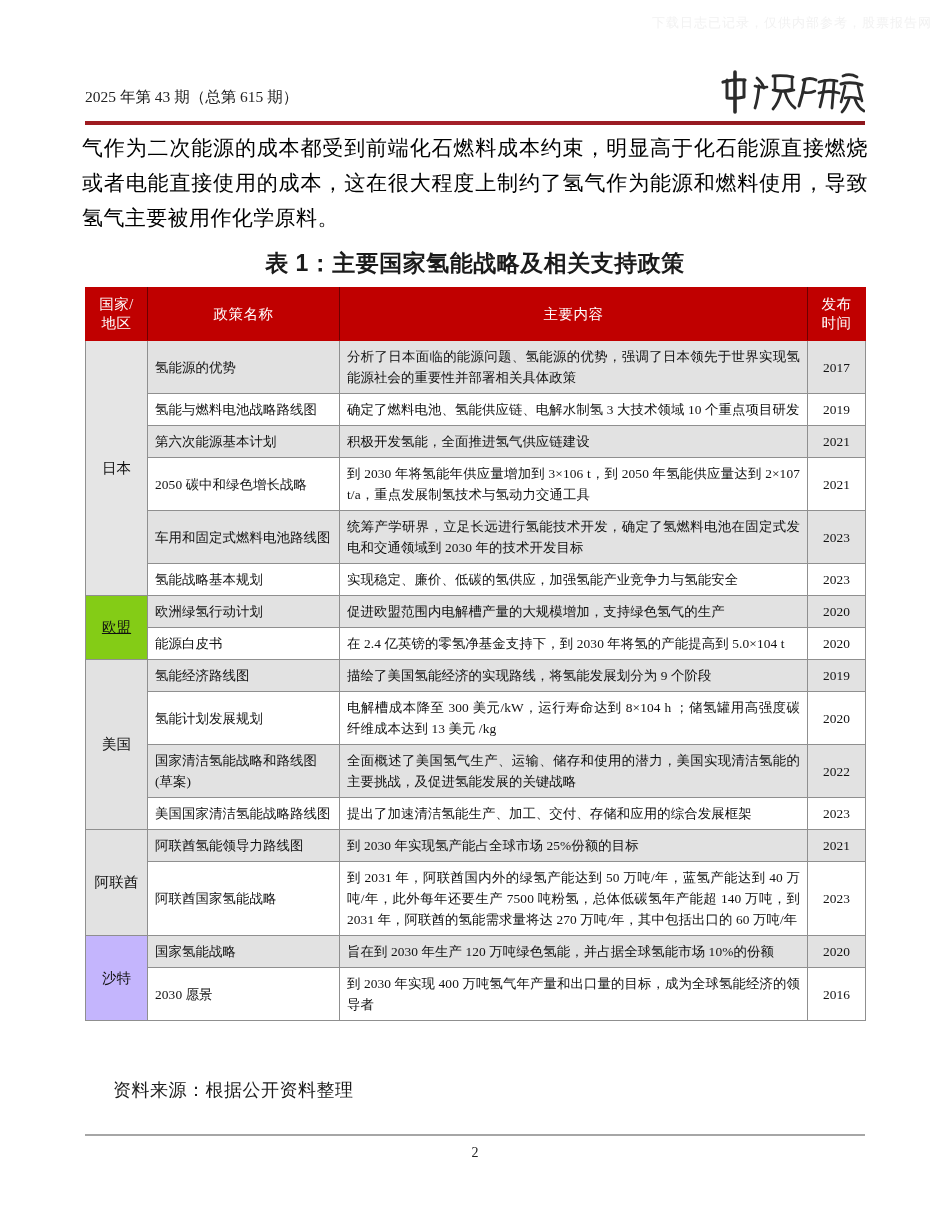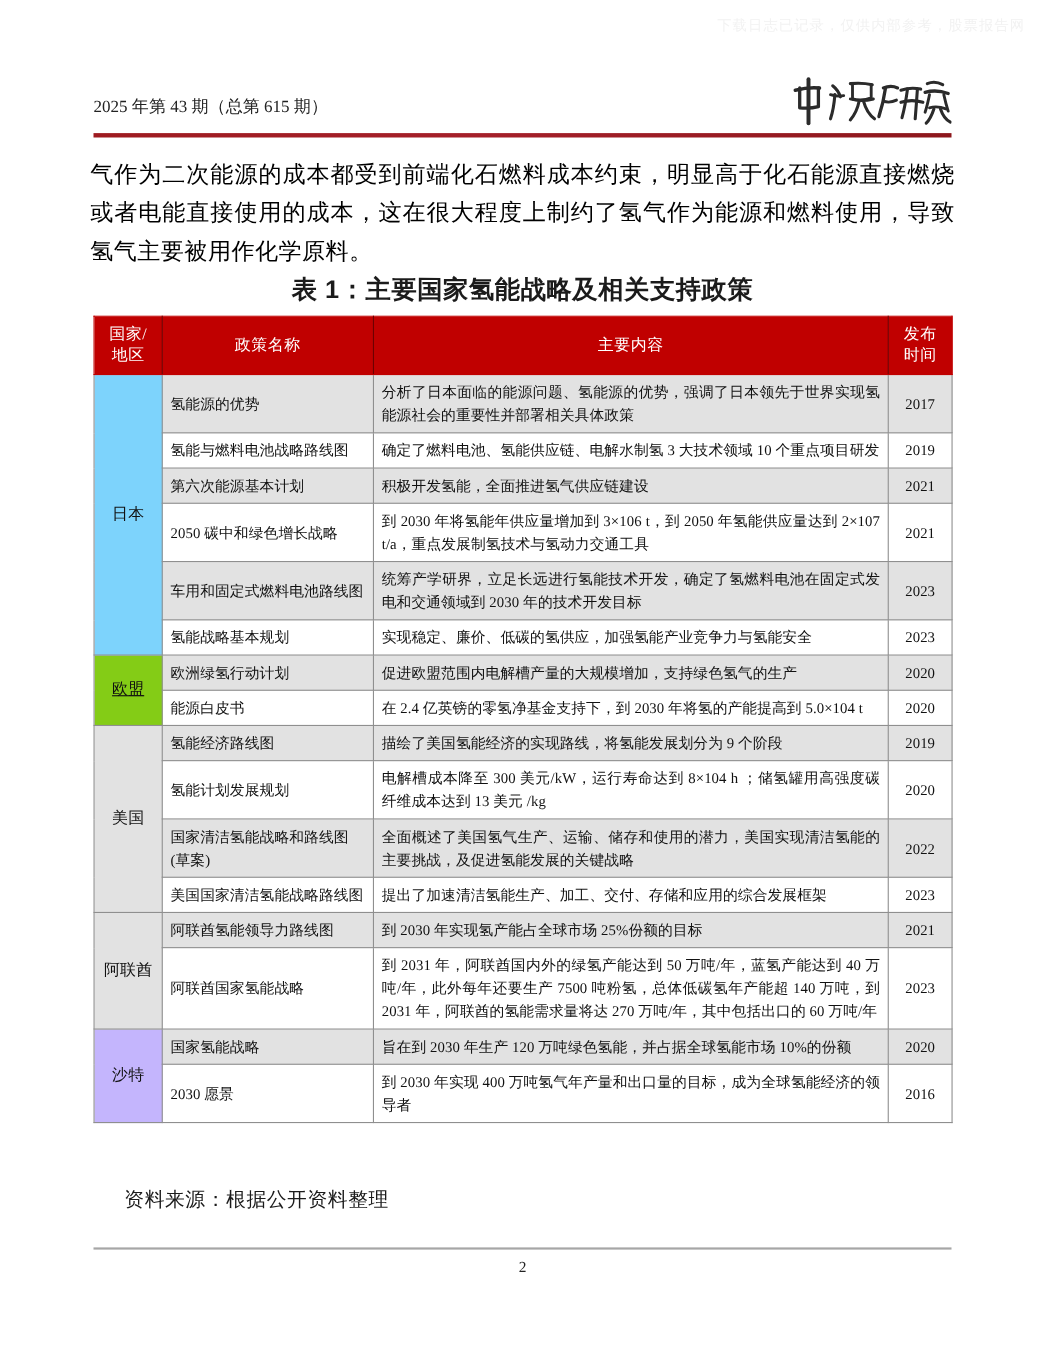--- a/index.html
+++ b/index.html
@@ -65,23 +65,23 @@
     top: 121px;
     width: 780px;
     height: 4px;
     background: linear-gradient(to right, #9e1b20 0%, #a5202a 45%, #8d171c 100%);
   }
 
   
   .body-text {
     position: absolute;
     left: 82px;
-    top: 143px;
+    top: 131px;
     width: 786px;
-    font-family: Liberation Mono, monospace;
+    font-family: Liberation Serif, serif;
     font-size: 21px;
     line-height: 35px;
     letter-spacing: 0.4px;
     text-align: justify;
     color: #000;
   }
 
   
   .table-caption {
     position: absolute;
@@ -253,21 +253,21 @@
           <th>政策名称</th>
           <th>主要内容</th>
           <th>
             <span>发布</span><br>
             <span>时间</span>
           </th>
         </tr>
       </thead>
       <tbody id="policy-tbody">
           <tr class="shade">
-            <td class="region shade-cell" rowspan="6" style="background: #7dd3fc;">日本</td>
+            <td class="region shade-cell" rowspan="6" style="background: #e5e5e5;">日本</td>
             <td class="policy-name">氢能源的优势</td>
             <td class="content">分析了日本面临的能源问题、氢能源的优势，强调了日本领先于世界实现氢能源社会的重要性并部署相关具体政策</td>
             <td class="year">2017</td>
           </tr>
           <tr class="plain">
             <td class="policy-name">氢能与燃料电池战略路线图</td>
             <td class="content">确定了燃料电池、氢能供应链、电解水制氢 3 大技术领域 10 个重点项目研发</td>
             <td class="year">2019</td>
           </tr>
           <tr class="shade">

